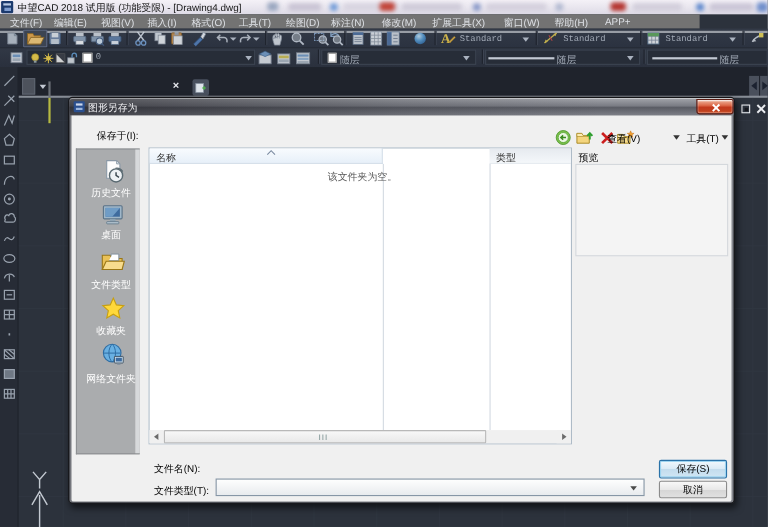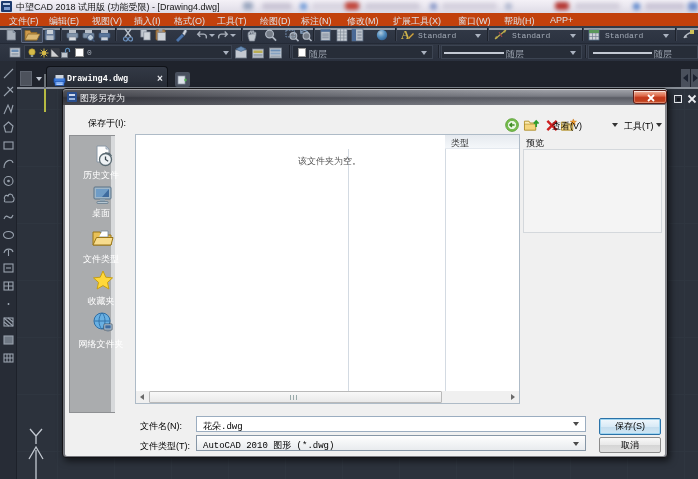--- a/index.html
+++ b/index.html
@@ -1,41 +1,41 @@
 <!DOCTYPE html>
 <html><head><meta charset="utf-8"><style>
 *{margin:0;padding:0;box-sizing:border-box}
 html,body{width:698px;height:479px;overflow:hidden}
 body{font-family:"Liberation Sans",sans-serif;background:#2c323c;position:relative}
 .a{position:absolute}
 #titlebar{left:0;top:0;width:698px;height:13px;background:linear-gradient(180deg,#f4f1f7,#dedbe6);overflow:hidden}
 #titlebar .txt{left:16px;top:1px;font-size:9px;color:#151515;letter-spacing:0}
 .blob{filter:blur(2px);border-radius:3px}
-#menubar{left:0;top:13px;width:698px;height:13px;background:#c2410c}
+#menubar{left:0;top:13px;width:636px;height:13px;background:#737373}
 #menubar span{position:absolute;top:2px;font-size:9px;color:#dde0e5;white-space:nowrap}
 #tb1{left:0;top:26px;width:698px;height:18px;background:linear-gradient(180deg,#333a47,#2b3240);border-bottom:1px solid #242a36}
 #tb1 svg,#tb2 svg{opacity:.88;filter:saturate(.88)}
 #tb2{left:0;top:44px;width:698px;height:17px;background:linear-gradient(180deg,#313845,#2a303d)}
 .sep{position:absolute;top:2px;width:1px;height:13px;background:#1e232d;box-shadow:1px 0 0 #3d4452}
 #leftbar{left:0;top:61px;width:17px;height:418px;background:#272c36;border-right:1px solid #1d212a}
 #tabbar{left:17px;top:61px;width:681px;height:28px;background:#1f232c}
 #tabline{left:17px;top:87px;width:681px;height:2px;background:#878d96}
 #canvas{left:17px;top:89px;width:681px;height:390px;background:#2c323c}
 .grid{position:absolute;inset:0;background-image:linear-gradient(#353c47 1px,transparent 1px),linear-gradient(90deg,#353c47 1px,transparent 1px);background-size:57px 57px;background-position:40px 20px;opacity:.4}
 .tbtxt{position:absolute;font-size:9px;color:#a2aab6;white-space:nowrap}
 #dialog{left:62px;top:88px;width:606px;height:370px;border-radius:4px;border:1px solid #131316;background:linear-gradient(90deg,#74767c,#85878d);box-shadow:2px 3px 7px rgba(0,0,0,.6)}
 #dlgtitle{left:0;top:0;width:604px;height:16px;border-radius:3px 3px 0 0;background:linear-gradient(90deg,rgba(10,10,16,.5),rgba(40,42,48,.18) 50%,rgba(120,122,128,0) 80%),linear-gradient(180deg,#a4a6ac 0%,#7a7c84 45%,#5a5c64 55%,#7e8088 100%);box-shadow:inset 0 1px 0 rgba(255,255,255,.4)}
 #dlgtitle .t{position:absolute;left:17px;top:3px;font-size:9px;color:#f2f2f5}
 #dlgclose{left:570px;top:1px;width:34px;height:14px;border-radius:0 2px 3px 3px;background:linear-gradient(180deg,#efb49c 0%,#dd6a4a 40%,#c2391c 55%,#c0401e 82%,#d86038 100%);border:1px solid #5e1d15;box-shadow:inset 0 1px 0 rgba(255,255,255,.55),inset 0 0 0 1px rgba(255,255,255,.28)}
 #dlgbody{left:2px;top:16px;width:600px;height:351px;background:#f0f0f0;border-radius:0 0 2px 2px}
 .lbl{position:absolute;font-size:9px;color:#000;white-space:nowrap}
 .combo{position:absolute;background:#fff;border:1px solid #9badc0}
 .combo .arr{position:absolute;right:4px;top:50%;margin-top:-2px;width:0;height:0;border-left:3.5px solid transparent;border-right:3.5px solid transparent;border-top:4px solid #4a4a4a}
 .ddl{position:absolute;background:linear-gradient(180deg,#fefefe,#e8ebee);border:1px solid #8696a6}
-#sidebar{left:6px;top:46px;width:46px;height:278px;background:#aaacae;border:1px solid #8e9093;border-right:none}
+#sidebar{left:6px;top:46px;width:58px;height:278px;background:#aaacae;border:1px solid #8e9093;border-right:none}
 #sidebar .rstrip{position:absolute;right:0;top:0;width:4px;height:276px;background:#d7d9db}
 .sbl{position:absolute;width:62px;text-align:center;font-size:9px;color:#fff}
 #list{left:72px;top:45px;width:385px;height:270px;background:#fff;border:1px solid #aebbc7}
 .hdr{position:absolute;top:0;height:14px;font-size:9px;color:#333}
 #prevlbl{left:463px;top:48px;font-size:9px;color:#111}
 #prevbox{left:460px;top:60px;width:139px;height:84px;background:#f4f4f4;border:1px solid #d4d8dc}
 .btn{position:absolute;width:62px;font-size:9px;text-align:center;color:#000}
 #savebtn{left:536px;top:329px;height:17px;line-height:15px;background:linear-gradient(180deg,#f1f8fd,#d9eaf6 50%,#c3dced 51%,#d0e6f4);border:1px solid #2a72a8;box-shadow:inset 0 0 0 1px #9ed4f0;border-radius:2px}
 #cancelbtn{left:536px;top:348px;height:16px;line-height:14px;background:linear-gradient(180deg,#f8f8f8,#e8e8e8 50%,#d5d5d5 51%,#e0e0e0);border:1px solid #8b8b8b;border-radius:2px}
 svg{position:absolute;overflow:visible}
@@ -295,29 +295,20 @@
       <path d="M2 254 L11 262 M2 258 L7 262 M6 254 L11 258"></path>
   <rect x="2" y="272" width="9" height="8" fill="#6f7884" stroke="none"></rect>
       <rect x="2" y="272" width="9" height="8"></rect>
   <rect x="2" y="290" width="9" height="8"></rect>
       <path d="M2 294 L11 294 M5 290 L5 298 M8 290 L8 298"></path>
 </svg>
 </div>
 <div id="tabbar" class="a">
   <div class="a" style="left:3px;top:10px;width:12px;height:15px;background:#4d525c;border:1px solid #5d636e"></div>
   <div class="a" style="left:19px;top:16px;width:0;height:0;border-left:3.5px solid transparent;border-right:3.5px solid transparent;border-top:4px solid #c3c9d3"></div>
-  <div class="a" style="left:29px;top:5px;width:122px;height:23px;background:linear-gradient(180deg,#333945,#262b35);border:1px solid #0f1218;border-bottom:none;border-radius:4px 4px 0 0">
-    <svg style="left:6px;top:7px" width="13" height="12" viewBox="0 0 13 12">
-        <rect x="1" y="4" width="11" height="5" rx="1" fill="#3f7ddd" stroke="#1d4fa8" stroke-width="0.8"></rect>
-        <rect x="2.5" y="1" width="8" height="3.5" fill="#cdd4dd"></rect>
-        <rect x="2" y="7.5" width="9" height="4" fill="#5a95ef" stroke="#1d4fa8" stroke-width="0.6"></rect>
-        <path d="M3.5 9 L9.5 9 M3.5 10.5 L9.5 10.5" stroke="#dce8fa" stroke-width="0.7"></path>
-      </svg>
-    <span style="position:absolute;left:20px;top:7px;font-family:'Liberation Mono',monospace;font-weight:bold;font-size:8.5px;color:#fff;letter-spacing:0px">Drawing4.dwg</span>
-  </div>
   <div class="a" style="left:140px;top:12px;font-size:10px;font-weight:bold;color:#e8eaef;font-family:'Liberation Sans'">×</div>
   <div class="a" style="left:158px;top:11px;width:15px;height:15px;background:#49505e;border-radius:2px">
     <svg style="left:2px;top:2px" width="11" height="11" viewBox="0 0 11 11">
         <rect x="1" y="2" width="7" height="8" fill="#dde3ea" stroke="#8a94a4" stroke-width="0.7"></rect>
         <path d="M7 6 L10 6 M8.5 4.5 L8.5 7.5" stroke="#4fae4f" stroke-width="1.2"></path>
       </svg>
   </div>
   <div class="a" style="left:664px;top:8px;width:9px;height:19px;background:#4a505c">
       <div class="a" style="left:2px;top:5px;width:0;height:0;border-top:4px solid transparent;border-bottom:4px solid transparent;border-right:5px solid #1c2230"></div>
     </div>
@@ -408,20 +399,26 @@
     <svg style="left:22px;top:176px" width="23" height="22" viewBox="0 0 23 22">
         <circle cx="10" cy="9" r="8" fill="#69b0e2" stroke="#2e6da4" stroke-width="1"></circle>
         <path d="M2.5 9 L17.5 9 M10 1 C6 4 6 14 10 17 M10 1 C14 4 14 14 10 17" stroke="#2e6da4" stroke-width="0.9" fill="none"></path>
         <rect x="12" y="12" width="8" height="6" rx="0.5" fill="#cfe2f0" stroke="#456" stroke-width="0.9"></rect>
         <rect x="13.2" y="13.2" width="5.6" height="3.4" fill="#3e6b9e"></rect>
         <rect x="14.5" y="18" width="3" height="1.5" fill="#789"></rect>
       </svg>
     <div class="sbl" style="left:0;top:202px">网络文件夹</div>
   </div>
   <div id="list" class="a">
+    <div class="hdr" style="left:0;width:212px;background:linear-gradient(180deg,#f8fbfe,#e7f0f9);border-right:1px solid #d2dde8;border-bottom:1px solid #d2dde8">
+        <span style="position:absolute;left:6px;top:2px">名称</span>
+        <svg style="left:106px;top:1px" width="9" height="5" viewBox="0 0 9 5">
+          <path d="M1 4.5 L4.5 1 L8 4.5" fill="none" stroke="#7a8aa0" stroke-width="1"></path>
+        </svg>
+      </div>
     <div class="hdr" style="left:309px;width:74px;background:linear-gradient(180deg,#e6eaef,#f4f7fa);border-bottom:1px solid #e4e9ef">
         <span style="position:absolute;left:6px;top:2px">类型</span>
       </div>
     <div class="a" style="left:212px;top:14px;width:1px;height:242px;background:#d3dae2"></div>
     <div class="a" style="left:309px;top:14px;width:1px;height:242px;background:#d3dae2"></div>
     <div class="a" style="left:162px;top:20px;font-size:9px;color:#555;white-space:nowrap">该文件夹为空。</div>
     <div class="a" style="left:0;top:256px;width:383px;height:12px;background:#f0f0f0">
       <div class="a" style="left:0;top:0;width:13px;height:12px;background:#f0f0f0">
           <div class="a" style="left:4px;top:3px;width:0;height:0;border-top:3px solid transparent;border-bottom:3px solid transparent;border-right:4px solid #6a6a6a"></div>
         </div>
@@ -432,24 +429,19 @@
         <div class="a" style="left:140px;top:3px;width:1px;height:5px;background:#9aa">
         </div>
           <div class="a" style="left:143px;top:3px;width:1px;height:5px;background:#9aa"></div>
           <div class="a" style="left:146px;top:3px;width:1px;height:5px;background:#9aa"></div>
       </div>
     </div>
   </div>
   <div id="prevlbl" class="a">预览</div>
   <div id="prevbox" class="a"></div>
   <div class="lbl" style="left:77px;top:331px">文件名(N):</div>
-  <div class="combo" style="left:133px;top:327px;width:390px;height:16px">
-      <span style="position:absolute;left:6px;top:3px;font-size:9px;color:#000;font-family:'Liberation Mono',monospace">花朵.dwg</span>
-      <div class="arr" style="right:6px"></div>
-    </div>
   <div class="btn" id="savebtn">保存(S)</div>
   <div class="lbl" style="left:77px;top:351px">文件类型(T):</div>
   <div class="ddl" style="left:133px;top:346px;width:390px;height:16px">
-      <span style="position:absolute;left:6px;top:3px;font-size:9px;color:#000;font-family:'Liberation Mono',monospace">AutoCAD 2010 图形 (*.dwg)</span>
       <div style="position:absolute;right:6px;top:6px;width:0;height:0;border-left:3.5px solid transparent;border-right:3.5px solid transparent;border-top:4px solid #4a4a4a"></div>
     </div>
   <div class="btn" id="cancelbtn">取消</div>
 </div>
 
 </body></html>

